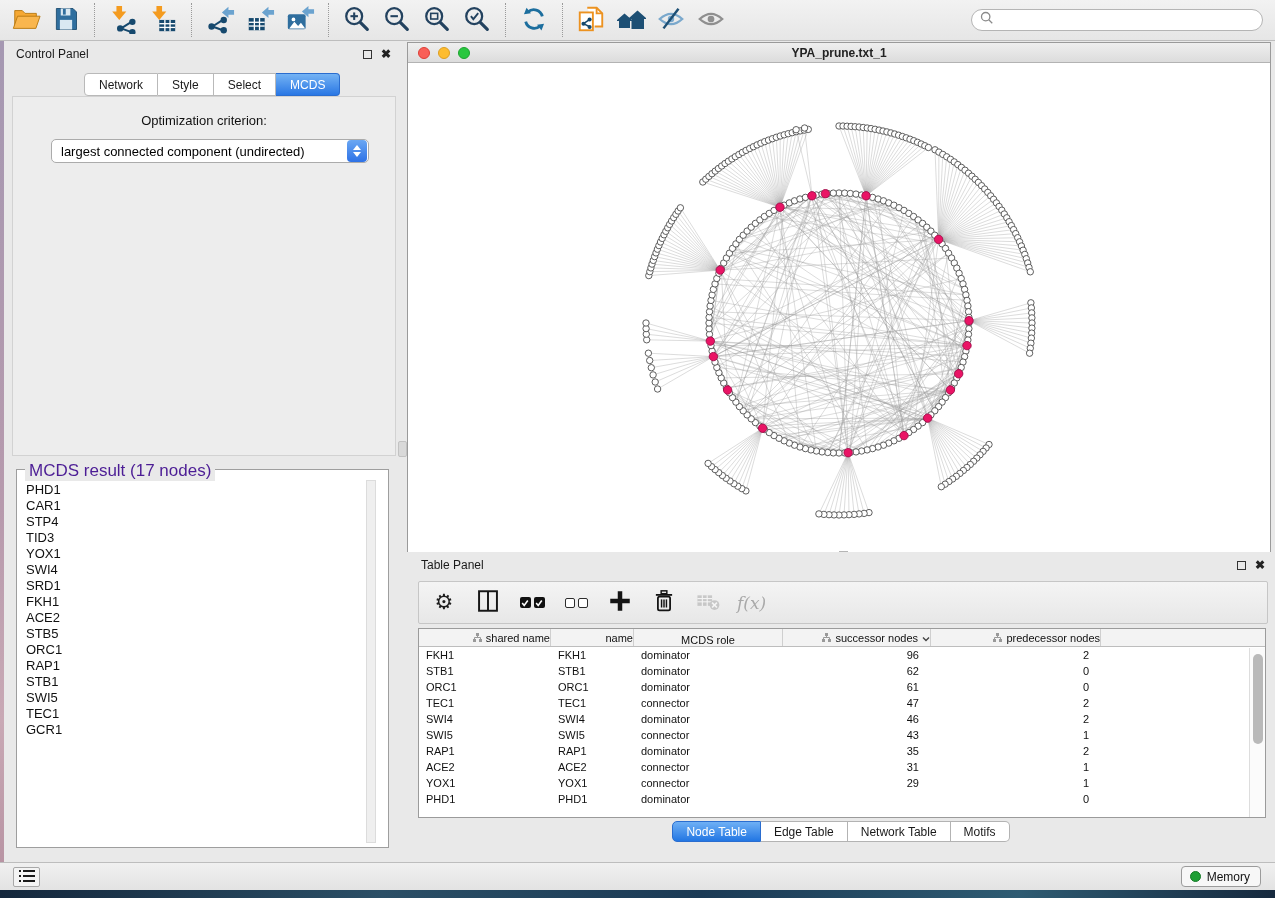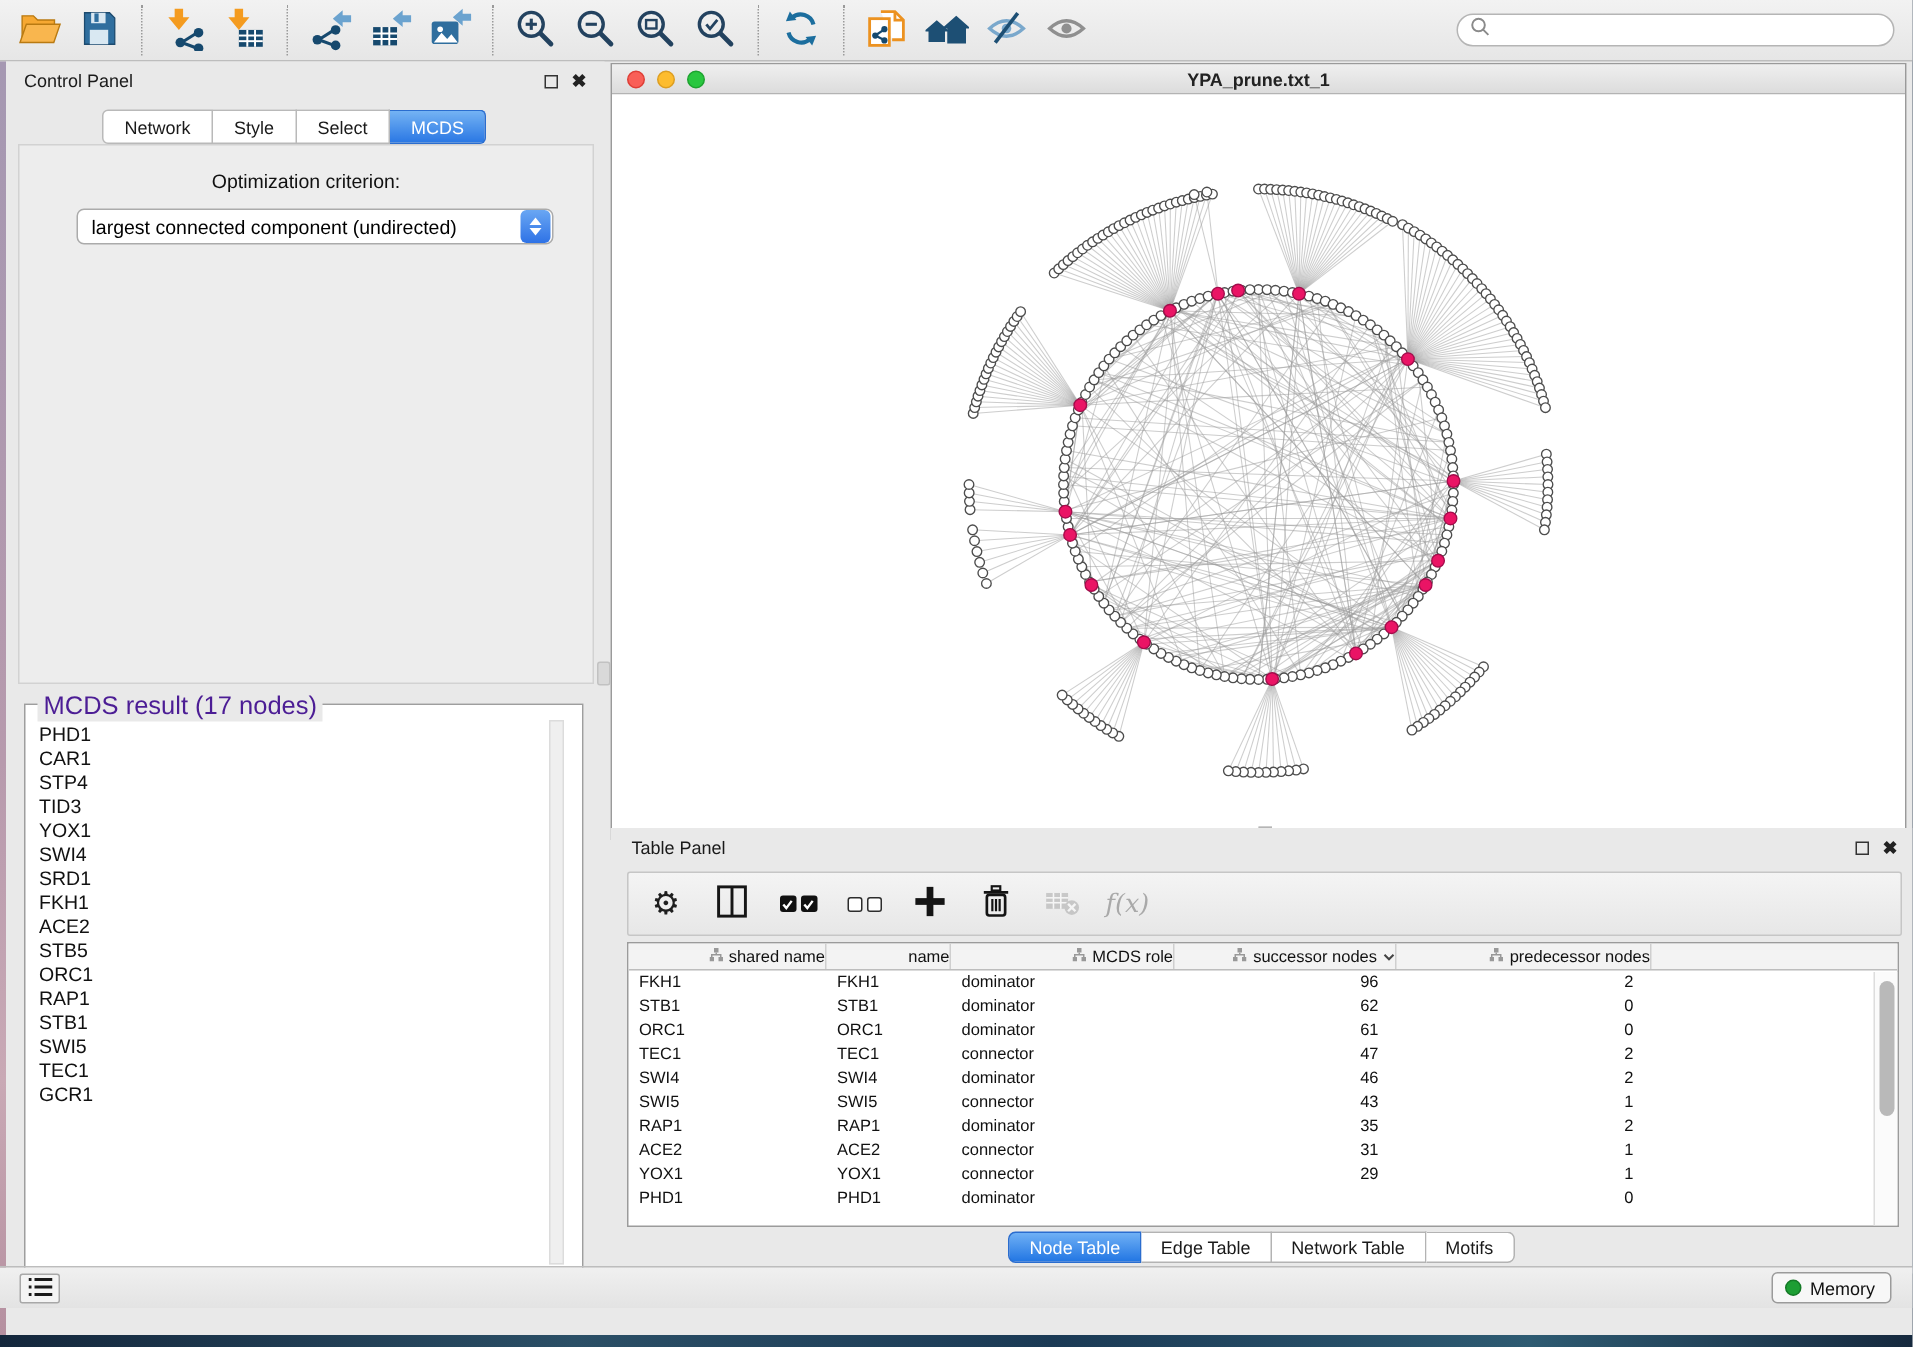--- a/index.html
+++ b/index.html
@@ -23,21 +23,21 @@
   .search-wrap input { border:none; outline:none; flex:1; font-size:12px; margin-left:6px;
     font-family:"Liberation Sans",sans-serif; background:transparent; }
 
   
   .cp { position:absolute; left:4px; top:41px; width:399px; height:821px; background:#e9e9e9; }
   .panel-header { position:absolute; left:0; top:0; width:100%; height:26px;
     display:flex; align-items:center; font-size:12px; color:#1a1a1a; padding:0 12px;justify-content:flex-end; }
   .panel-header .ph-title { flex:1; }
   .float-box { width:9px; height:9px; border:1.5px solid #333; display:inline-block; margin-right:9px; }
   .close-x { font-size:12px; font-weight:bold; color:#222; line-height:1; }
-  .cp-tabs { position:absolute; left:64px; top:32px; height:23px; display:flex; }
+  .cp-tabs { position:absolute; left:80px; top:32px; height:23px; display:flex; }
   .cp-tab { height:23px; padding:0 14px; font-size:12px; display:flex; align-items:center;
     background:#fff; border:1px solid #b9b9b9; border-left:none; color:#1a1a1a; }
   .cp-tab:first-child { border-left:1px solid #b9b9b9; border-radius:4px 0 0 4px; }
   .cp-tab:last-child { border-radius:0 4px 4px 0; }
   .cp-tab.active { background:linear-gradient(#74b3f4,#2a77e4); color:#fff; border-color:#2a6dcf; }
   .cp-inner { position:absolute; left:8px; top:55px; width:384px; height:360px;
     background:#ededed; border:1px solid #d2d2d2; }
   .opt-label { position:absolute; left:0; top:16px; width:100%; text-align:center;
     font-size:13px; color:#111; }
   .select { position:absolute; left:38px; top:42px; width:318px; height:24px; background:#fff;
@@ -111,21 +111,21 @@
   .tbl-thumb { position:absolute; left:3px; top:6px; width:10px; height:90px;
     background:#b9b9b9; border-radius:5px; }
   .tp-tabs { position:absolute; left:0; top:269px; width:100%; display:flex; justify-content:center; }
   .tp-tab { height:21px; padding:0 13px; font-size:12px; display:flex; align-items:center;
     background:#fff; border:1px solid #b3b3b3; border-left:none; color:#1a1a1a; }
   .tp-tab:first-child { border-left:1px solid #b3b3b3; border-radius:5px 0 0 5px; }
   .tp-tab:last-child { border-radius:0 5px 5px 0; }
   .tp-tab.active { background:linear-gradient(#6fb0f5,#2276e3); color:#fff; border-color:#2a6dcf; }
 
   
-  .status { position:absolute; left:0; top:844px; width:100%; height:28px;
+  .status { position:absolute; left:0; top:862px; width:100%; height:28px;
     background:linear-gradient(#f0f0f0,#e3e3e3); border-top:1px solid #bdbdbd; }
   .list-btn { position:absolute; left:13px; top:4px; width:27px; height:20px;
     background:#f4f4f4; border:1px solid #a8a8a8; border-radius:2px;
     display:flex; align-items:center; justify-content:center; }
   .memory-btn { position:absolute; right:14px; top:3px; height:21px; padding:0 10px 0 8px;
     background:#f7f7f7; border:1px solid #9b9b9b; border-radius:4px;
     display:flex; align-items:center; gap:6px; font-size:12px; color:#111; }
   .mem-dot { width:11px; height:11px; border-radius:50%; background:#1d9e34; border:1px solid #157a27; }
 </style>
 </head>
@@ -1166,21 +1166,21 @@
                 <rect x="3" y="0" width="3" height="3" fill="#999"></rect>
                 <rect x="0" y="6" width="3" height="3" fill="#999"></rect>
                 <rect x="6" y="6" width="3" height="3" fill="#999"></rect>
                 <path d="M4.5 3 v1.5 M1.5 6 v-1.5 h6 v1.5" stroke="#999" fill="none"></path>
               </svg></span>
             <span>shared name</span>
           </div>
           <div class="th" style="width: 83px;">
             <span>name</span>
           </div>
-          <div class="th" style="width: 149px;">
+          <div class="th" style="width: 149px; flex-direction: column;">
             <span><svg width="9" height="9" viewBox="0 0 9 9">
                 <rect x="3" y="0" width="3" height="3" fill="#999"></rect>
                 <rect x="0" y="6" width="3" height="3" fill="#999"></rect>
                 <rect x="6" y="6" width="3" height="3" fill="#999"></rect>
                 <path d="M4.5 3 v1.5 M1.5 6 v-1.5 h6 v1.5" stroke="#999" fill="none"></path>
               </svg></span>
             <span>MCDS role</span>
           </div>
           <div class="th" style="width: 148px;">
             <span><svg width="9" height="9" viewBox="0 0 9 9">

